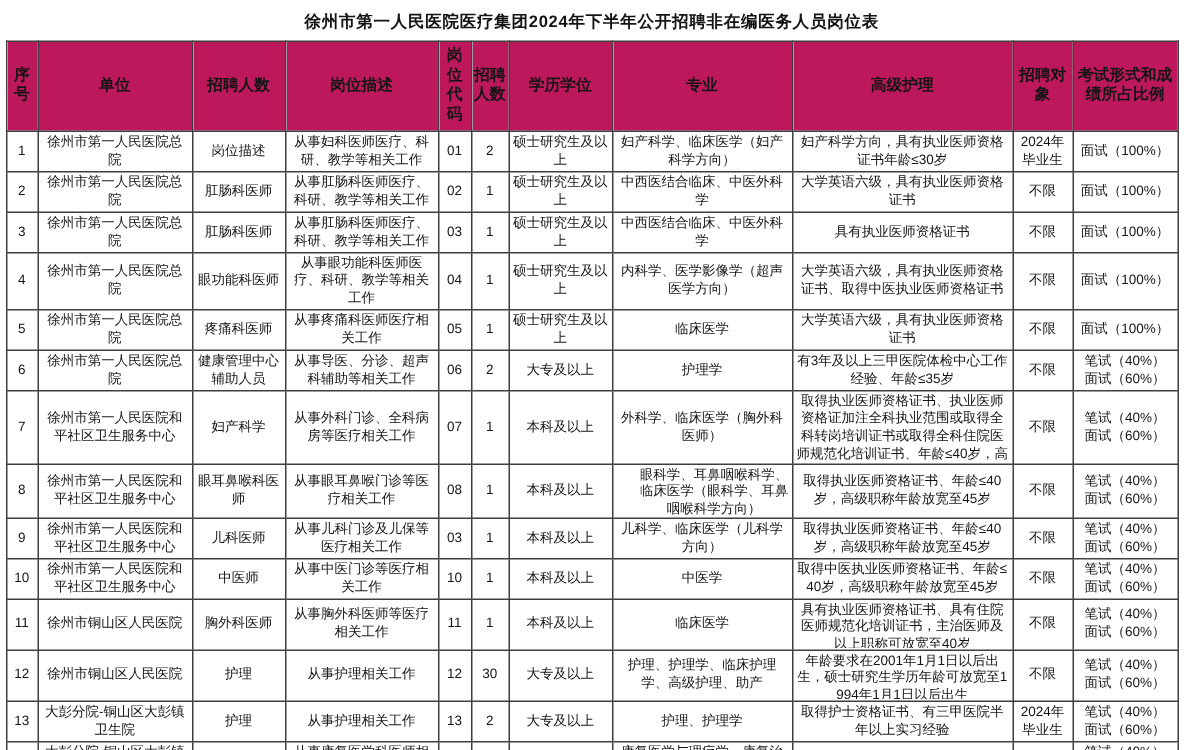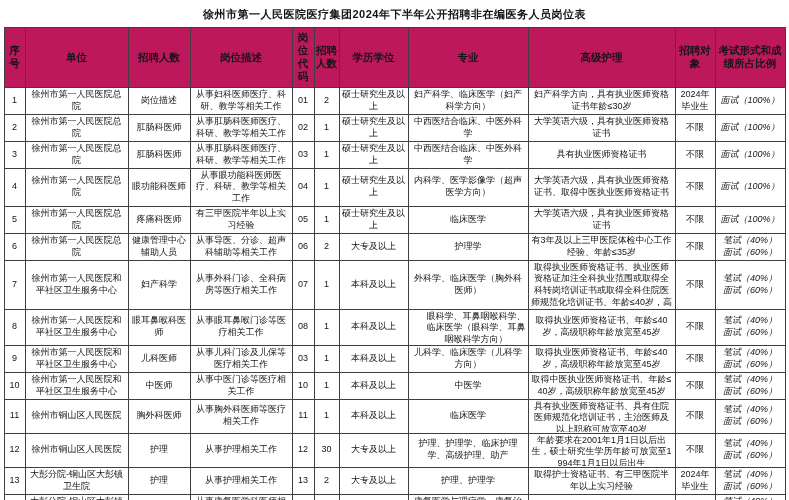--- a/index.html
+++ b/index.html
@@ -29,21 +29,21 @@
   td{
     font-size:9px;line-height:1.3;padding:1px 2px;height:24px;
   }
   .cw{margin:0 auto;}
   
   tbody tr:nth-child(7)  td:nth-child(9) .cw{max-height:46px;overflow:hidden;}
   tbody tr:nth-child(8)  td:nth-child(8) .cw{max-height:33px;overflow:hidden;margin-left:16px;}
   tbody tr:nth-child(11) td:nth-child(9) .cw{max-height:31px;overflow:hidden;}
   tbody tr:nth-child(12) td:nth-child(9) .cw{max-height:31px;overflow:hidden;}
   
-  td:last-child .cw{white-space:pre-line;font-style:italic;}
+  td:last-child .cw{white-space:pre-line;}
 </style>
 </head>
 <body>
 
 <div class="title">徐州市第一人民医院医疗集团2024年下半年公开招聘非在编医务人员岗位表</div>
 
 <table class="positions">
   <colgroup>
     <col style="width:21px">
       <col style="width:103px">
@@ -217,21 +217,21 @@
         <td>
           <div class="cw">5</div>
         </td>
         <td>
           <div class="cw">徐州市第一人民医院总院</div>
         </td>
         <td>
           <div class="cw">疼痛科医师</div>
         </td>
         <td>
-          <div class="cw">有三甲医院半年以上实习经验</div>
+          <div class="cw">从事疼痛科医师医疗相关工作</div>
         </td>
         <td>
           <div class="cw">05</div>
         </td>
         <td>
           <div class="cw">1</div>
         </td>
         <td>
           <div class="cw">硕士研究生及以上</div>
         </td>

